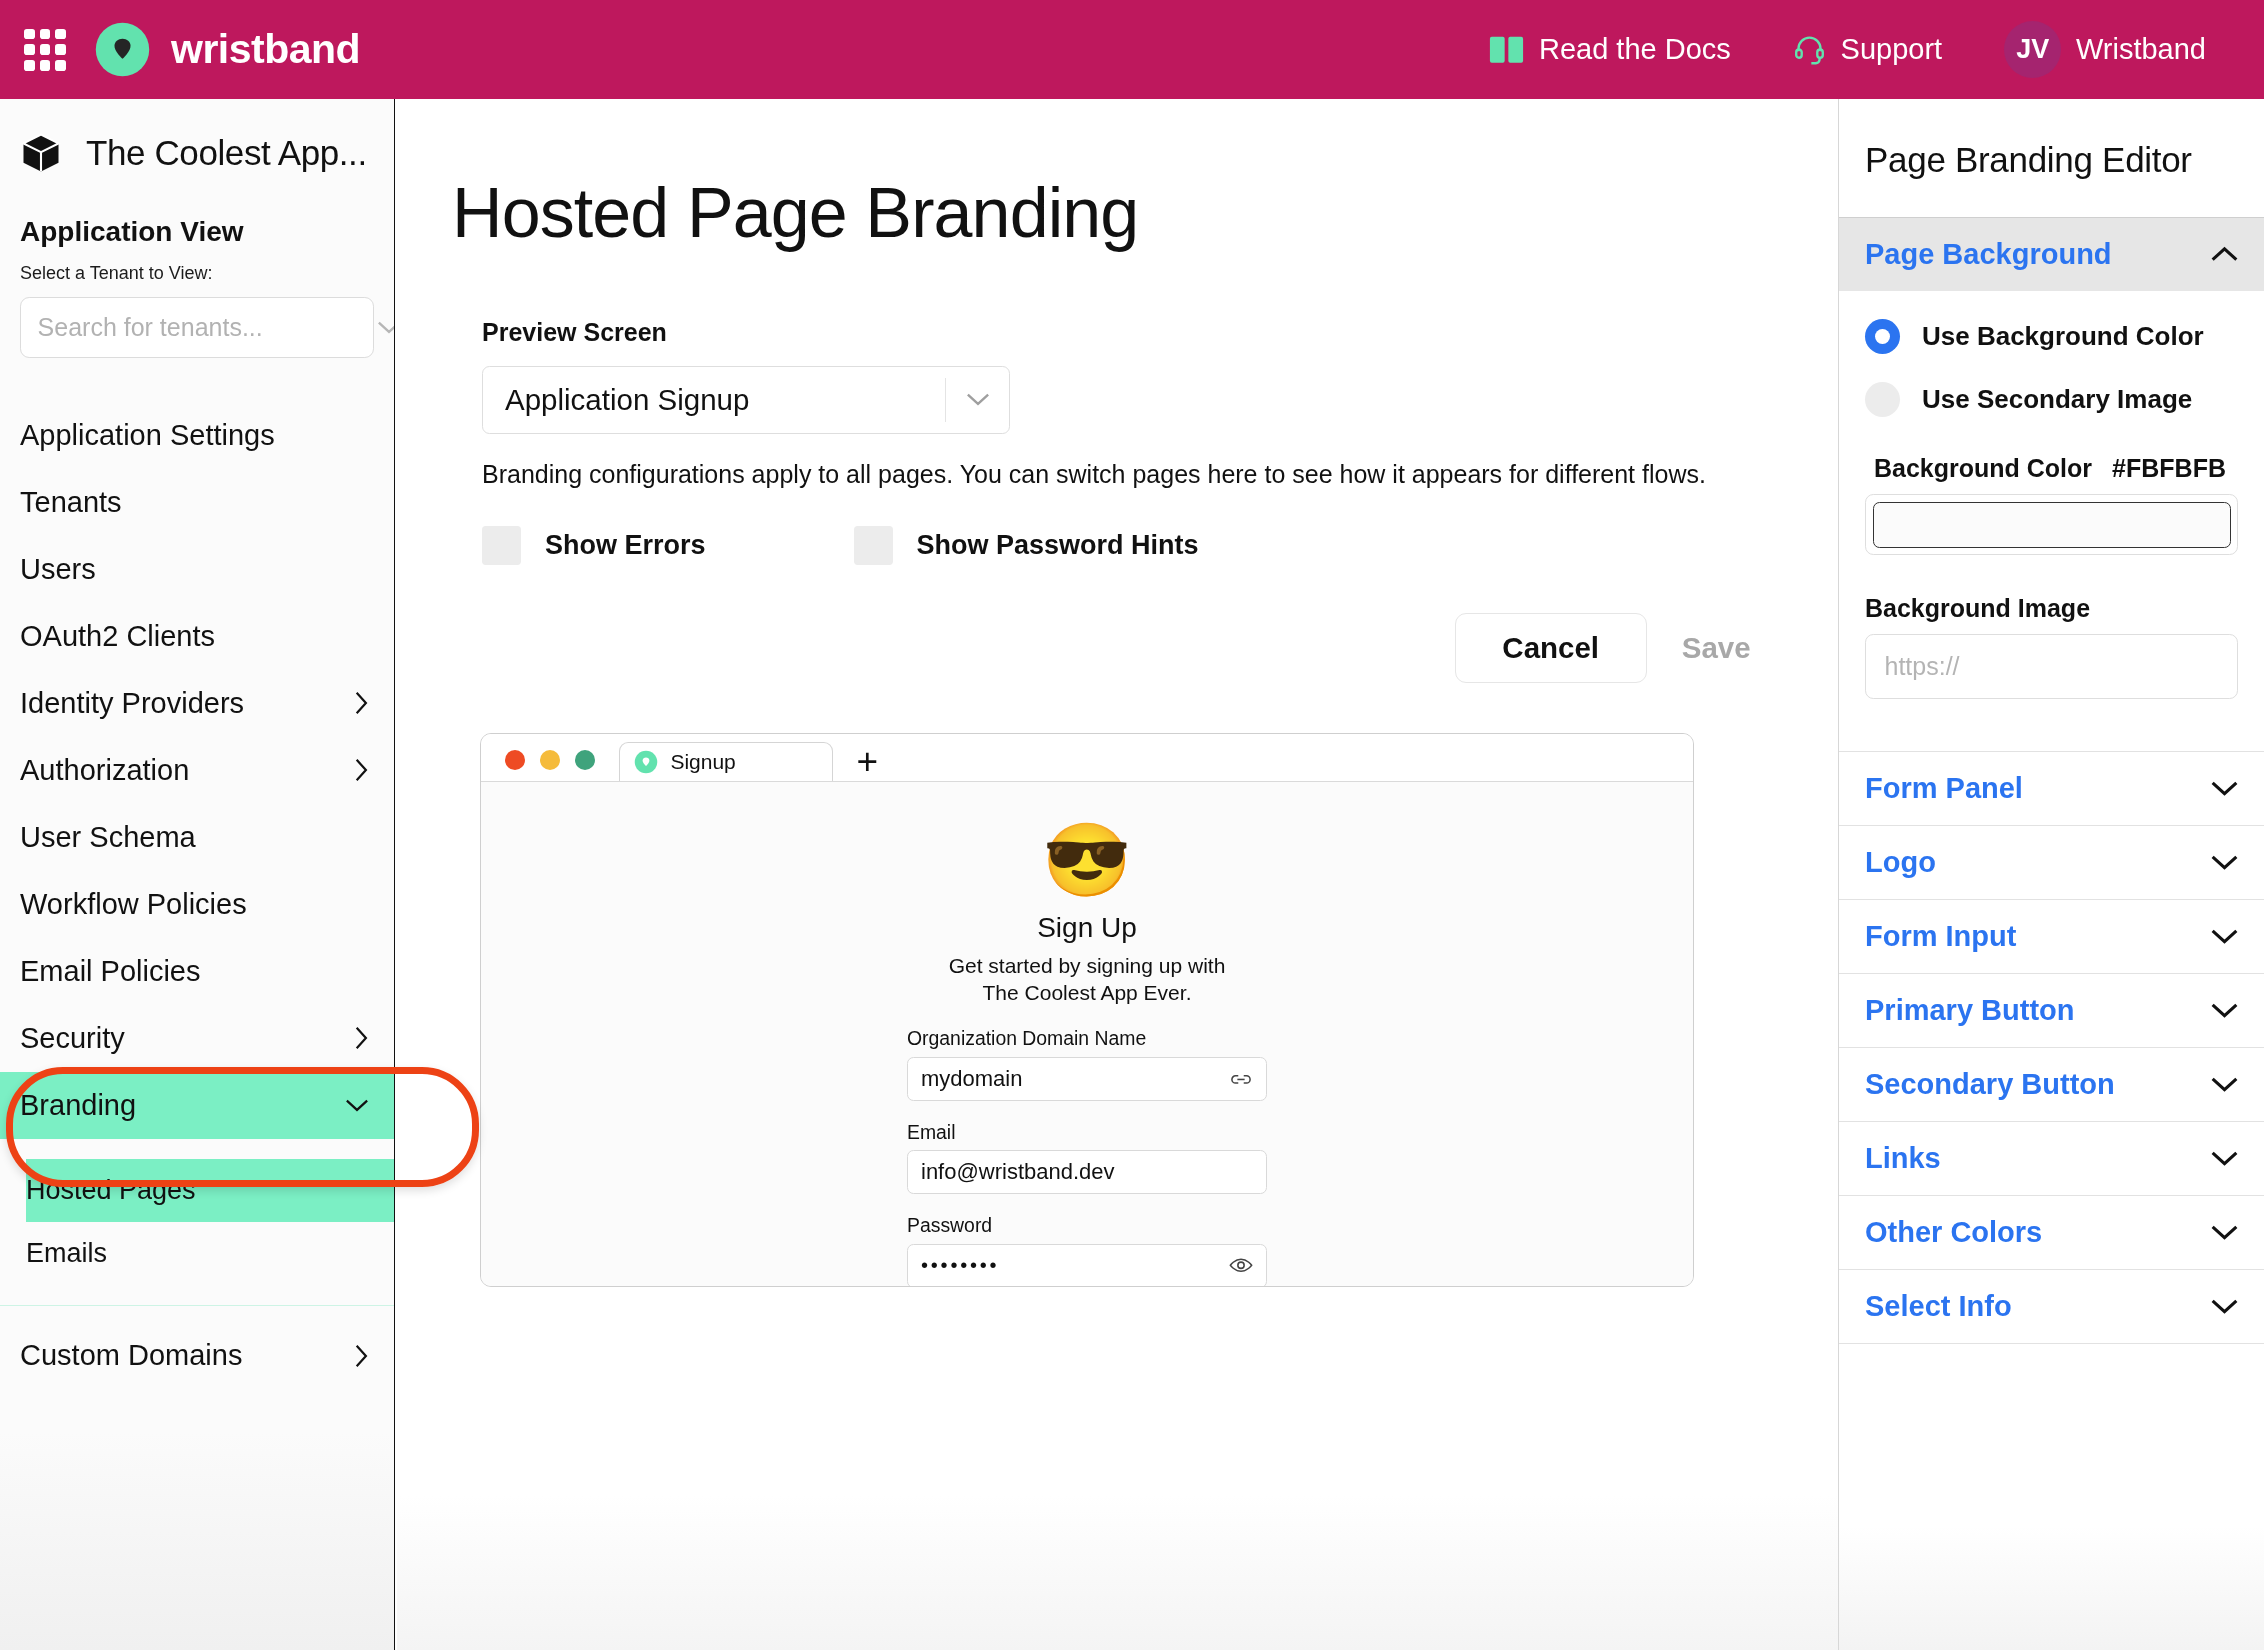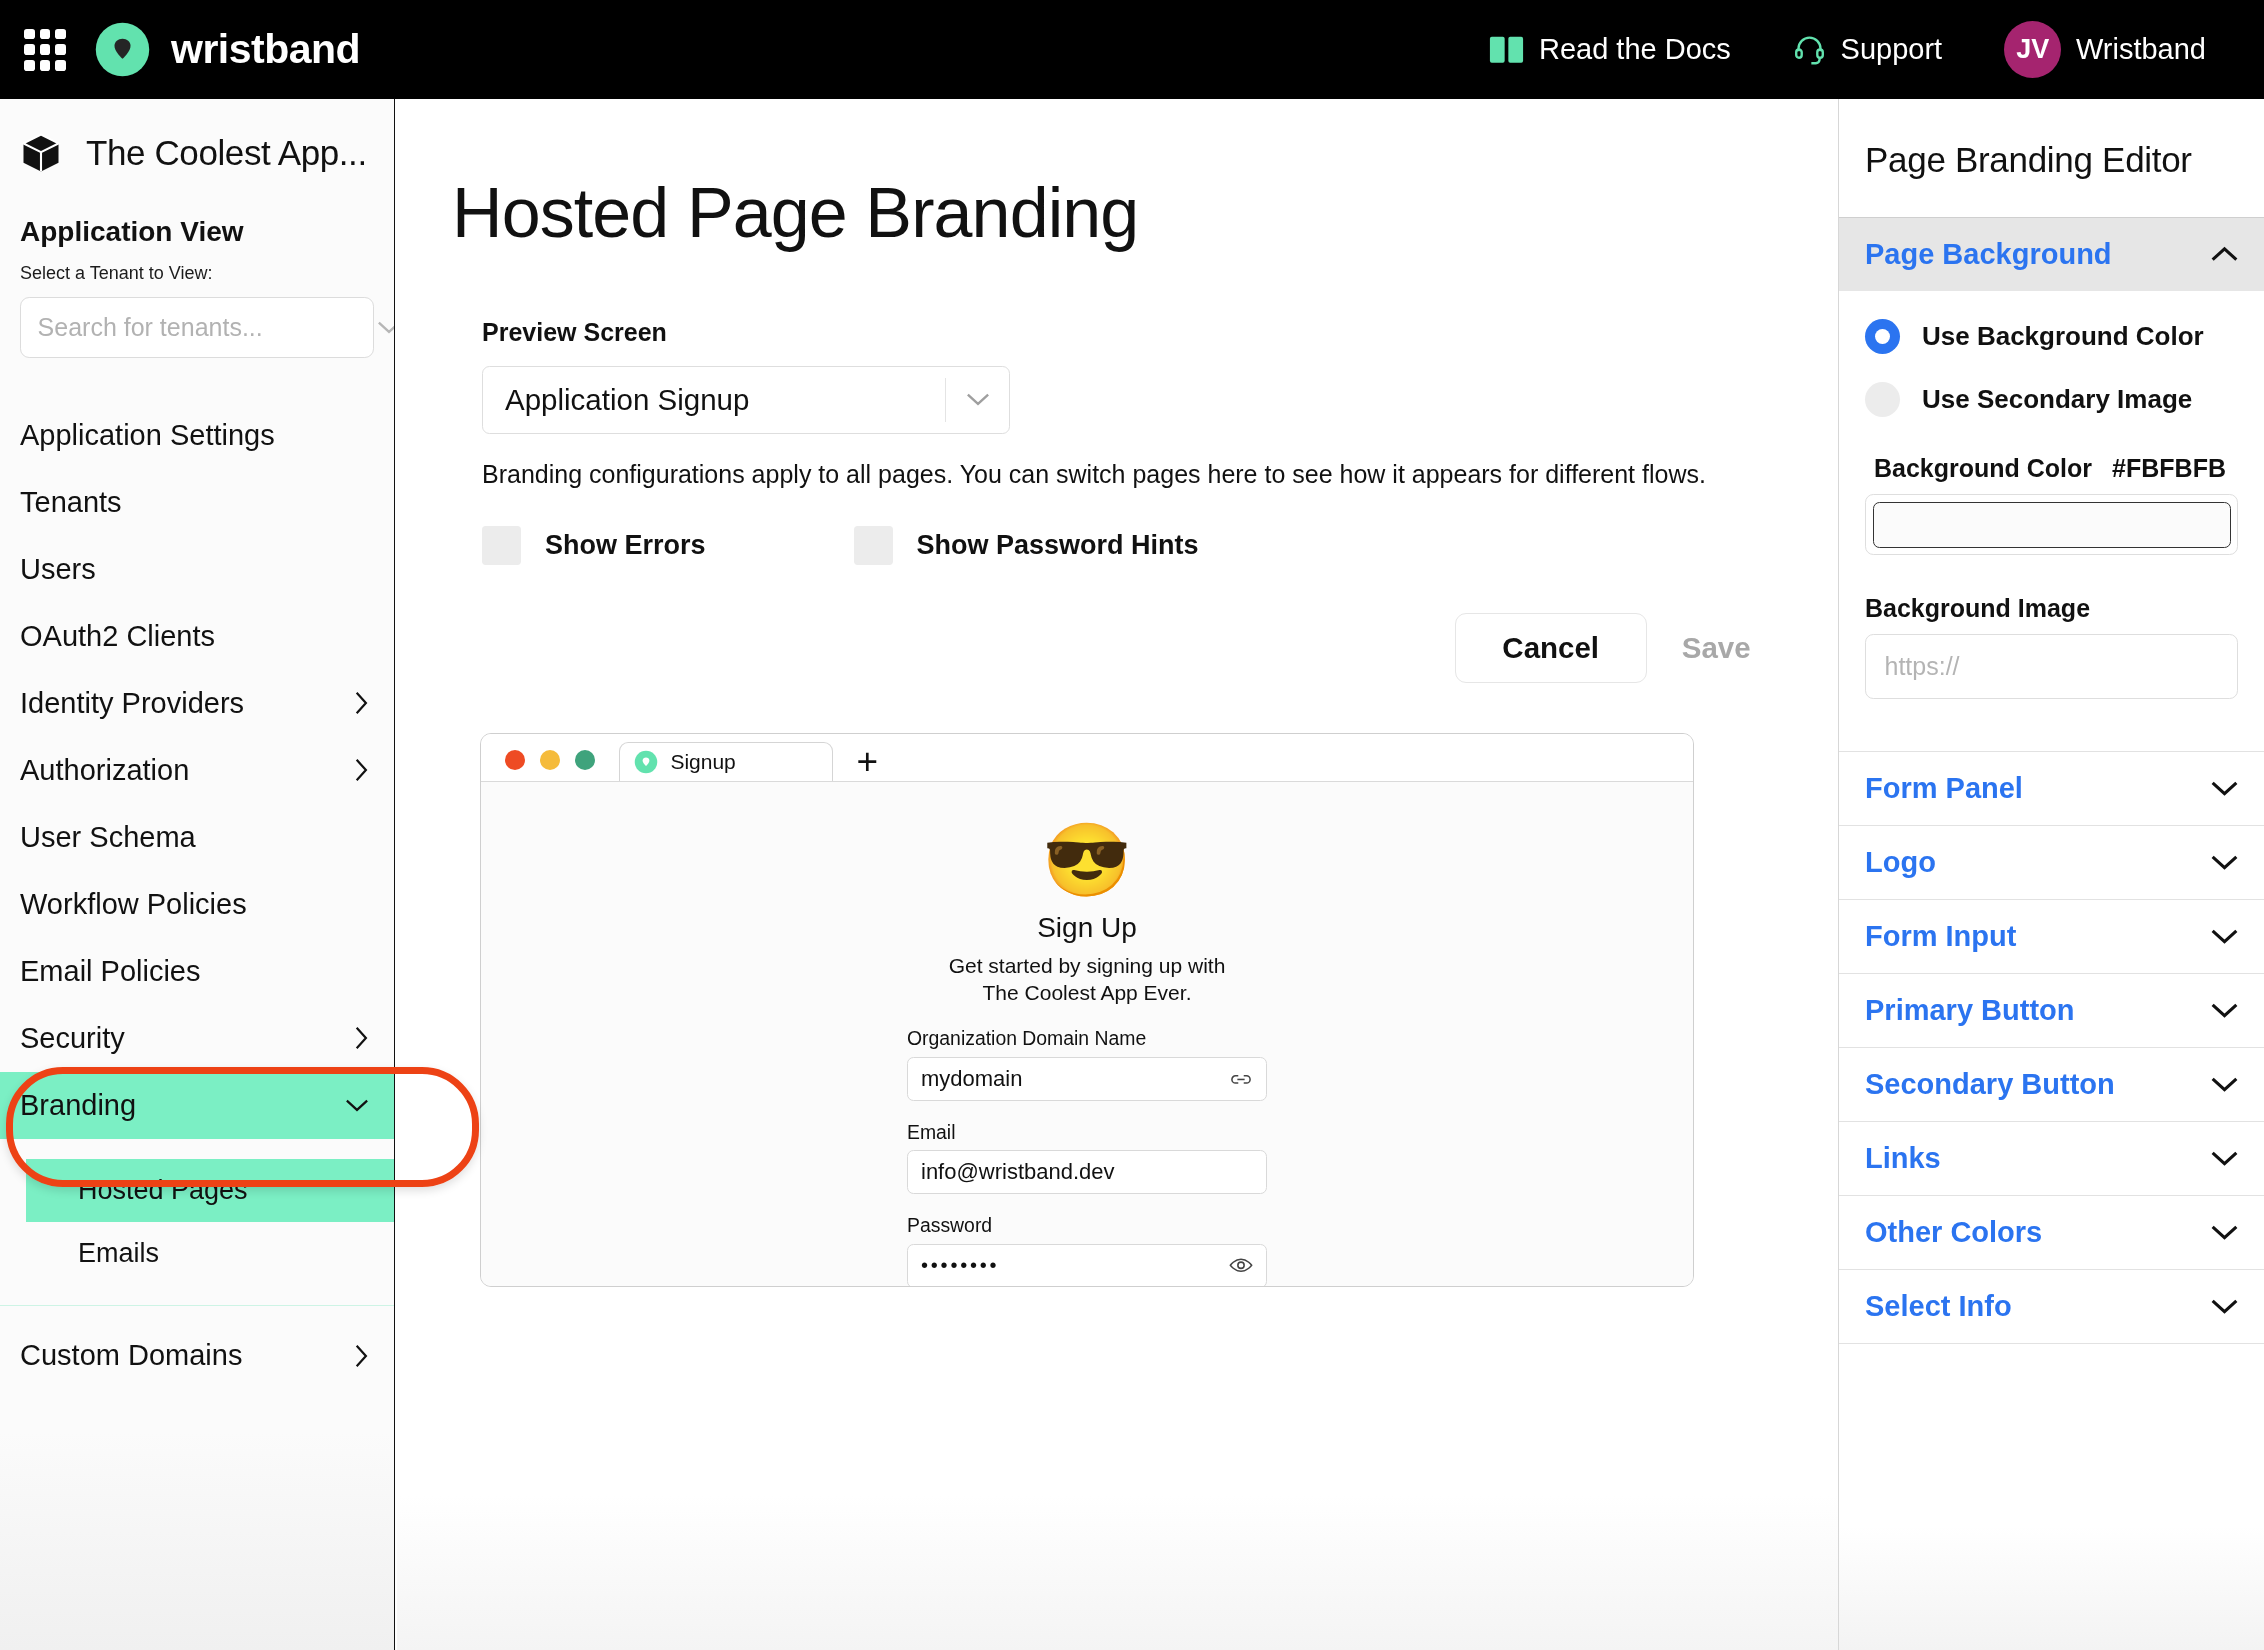--- a/index.html
+++ b/index.html
@@ -7,21 +7,21 @@
     width: 2265px; height: 1650px;
     font-family: "Liberation Sans", sans-serif;
     background: #ffffff;
     overflow: hidden;
   }
   .app { position: relative; width: 2265px; height: 1650px; background:#fff; }
 
   
   .topbar {
     position:absolute; left:0; top:0; width:2265px; height:99px;
-    background:#000000; display:flex; align-items:center; padding:0 28px 0 16.6px;
+    background:#be185d; display:flex; align-items:center; padding:0 28px 0 16.6px;
   }
   .grid-icon { width:42px; height:42px; display:grid; grid-template-columns:repeat(3,1fr);
     grid-template-rows:repeat(3,1fr); gap:4.6px; margin-left:7.4px; margin-right:28px; cursor:pointer;}
   .grid-icon i { background:#ffffff; border-radius:2.8px; display:block; }
   .brand { display:flex; align-items:center; gap:20px; }
   .brand-mark { width:57px; height:57px; }
   .brand-name { color:#fff; font-size:41px; font-weight:700; letter-spacing:-0.5px; }
   .topbar-right { margin-left:auto; display:flex; align-items:center; gap:0; }
   .tb-item { display:flex; align-items:center; gap:14.8px; color:#fff; font-size:29px;
     padding:0 31px; cursor:pointer; white-space:nowrap; }
@@ -51,21 +51,21 @@
   .tenant-search .caret { width:70px; display:flex; align-items:center; justify-content:center; }
 
   .nav { margin-top:44px; }
   .nav-item {
     display:flex; align-items:center; justify-content:space-between;
     height:67px; padding:0 24px 0 20px; font-size:29px; color:#111; cursor:pointer;
     position:relative;
   }
   .nav-item.active { background:#7BEFC4; }
   .nav-sub {
-    display:flex; align-items:center; height:63px; padding-left:52px; font-size:27px;
+    display:flex; align-items:center; height:63px; font-size:27px;
     color:#111; cursor:pointer; margin:0 0 0 26px; }
   .nav-sub.active { background:#7BEFC4; }
   .nav-sep { height:0.9px; background:#cdf4e5; margin:20px 0 16.6px 0; }
 
   .annot {
     position:absolute; left:5.5px; top:1067px; width:473px; height:120px;
     border:7.4px solid #ED4215; border-radius:57px; pointer-events:none; z-index:6;
     box-shadow: 0 3.7px 9.2px rgba(0,0,0,.13);
   }
 

